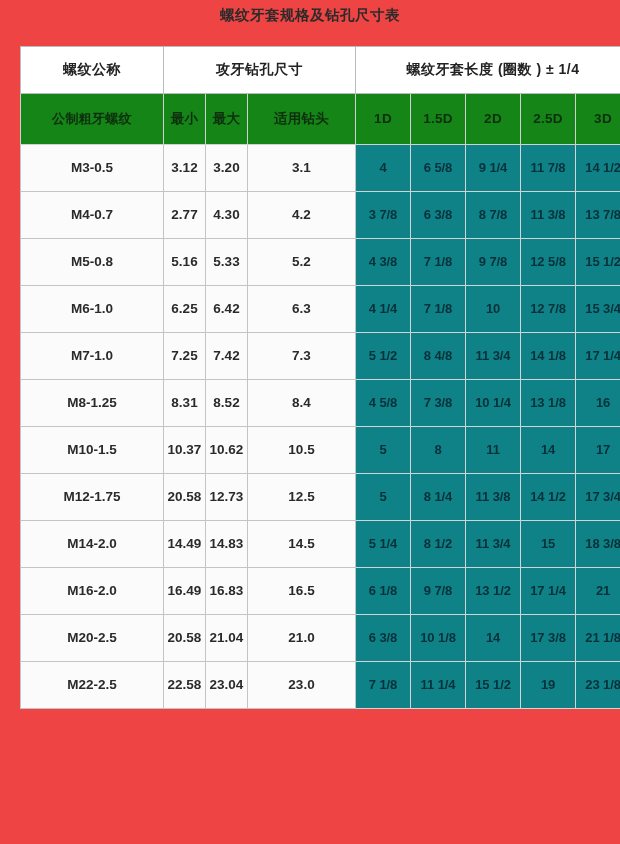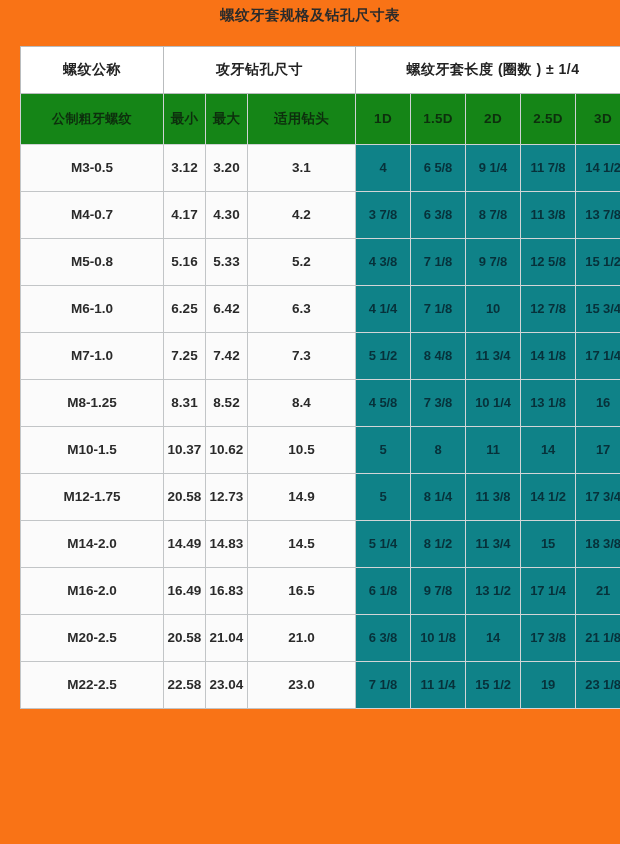--- a/index.html
+++ b/index.html
@@ -13,21 +13,21 @@
     overflow: hidden;
     font-family: "Liberation Sans", "DejaVu Sans", sans-serif;
     color: #1a1a1a;
     -webkit-font-smoothing: antialiased;
   }
 
   #page {
     position: relative;
     width: 620px;
     height: 844px;
-    background: #f97316;
+    background: #ef4444;
   }
 
   
   #title {
     position: absolute;
     left: 0;
     top: 6px;
     width: 620px;
     text-align: center;
     font-size: 14.5px;
@@ -168,21 +168,21 @@
             <td>3.20</td>
             <td>3.1</td>
             <td class="teal">4</td>
             <td class="teal">6 5/8</td>
             <td class="teal">9 1/4</td>
             <td class="teal">11 7/8</td>
             <td class="teal">14 1/2</td>
           </tr>
           <tr class="data-row">
             <td>M4-0.7</td>
-            <td>4.17</td>
+            <td>2.77</td>
             <td>4.30</td>
             <td>4.2</td>
             <td class="teal">3 7/8</td>
             <td class="teal">6 3/8</td>
             <td class="teal">8 7/8</td>
             <td class="teal">11 3/8</td>
             <td class="teal">13 7/8</td>
           </tr>
           <tr class="data-row">
             <td>M5-0.8</td>
@@ -236,21 +236,21 @@
             <td class="teal">5</td>
             <td class="teal">8</td>
             <td class="teal">11</td>
             <td class="teal">14</td>
             <td class="teal">17</td>
           </tr>
           <tr class="data-row">
             <td>M12-1.75</td>
             <td>20.58</td>
             <td>12.73</td>
-            <td>14.9</td>
+            <td>12.5</td>
             <td class="teal">5</td>
             <td class="teal">8 1/4</td>
             <td class="teal">11 3/8</td>
             <td class="teal">14 1/2</td>
             <td class="teal">17 3/4</td>
           </tr>
           <tr class="data-row">
             <td>M14-2.0</td>
             <td>14.49</td>
             <td>14.83</td>

